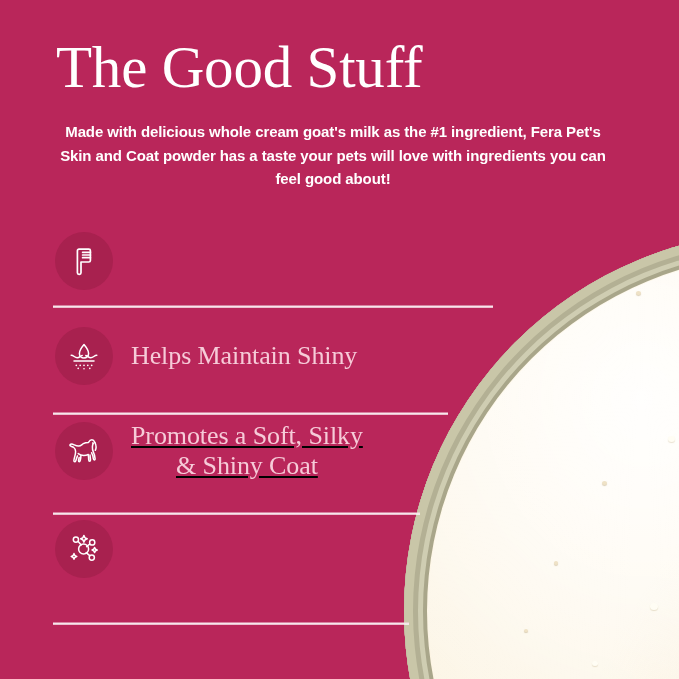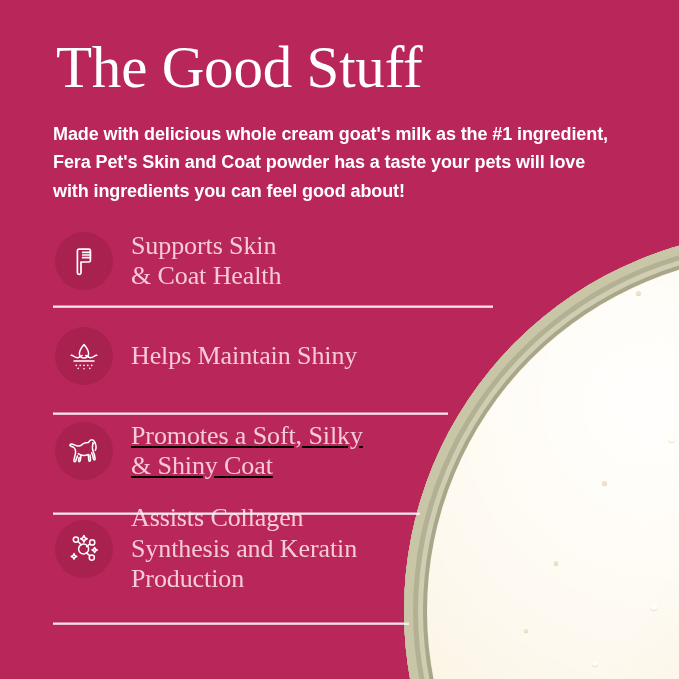--- a/index.html
+++ b/index.html
@@ -12,20 +12,21 @@
     overflow: hidden;
     font-family: "Liberation Sans", sans-serif;
   }
 
   #poster {
     position: relative;
     width: 679px;
     height: 679px;
     background: #b9265a;
     overflow: hidden;
+    text-align: center;
   }
 
   
   #bowl-art {
     position: absolute;
     left: 404px;
     top: 231px;
     width: 760px;
     height: 760px;
     border-radius: 50%;
@@ -73,21 +74,21 @@
     letter-spacing: -0.2px;
     white-space: nowrap;
   }
 
   #subhead {
     position: absolute;
     left: 53px;
     top: 120px;
     width: 560px;
     font-family: "Liberation Sans", sans-serif;
-    font-size: 18px;
+    font-size: 15px;
     font-weight: bold;
     line-height: 1.58;
     color: #ffffff;
     letter-spacing: -0.1px;
   }
 
   
   #benefits {
     position: absolute;
     left: 0;
@@ -166,24 +167,20 @@
     <div id="subhead">Made with delicious whole cream goat's milk as the #1 ingredient, Fera Pet's Skin and Coat powder has a taste your pets will love with ingredients you can feel good about!</div>
 
     <div id="benefits">
 
       <div class="benefit-row r1">
         <div class="icon-badge">
           <svg width="34" height="34" viewBox="0 0 34 34" fill="none" stroke="#ffffff" stroke-width="1.7" stroke-linecap="round" stroke-linejoin="round">
             <path d="M12.4 5.2 h9.4 a1.6 1.6 0 0 1 1.6 1.6 v9.6 a1.6 1.6 0 0 1 -1.6 1.6 h-7.8 v10.8 a1.6 1.6 0 0 1 -1.6 1.6 h-0.4 a1.6 1.6 0 0 1 -1.6 -1.6 V6.8 a1.6 1.6 0 0 1 1.6 -1.6 z"></path>
             <path d="M15.6 8.3 h7.8 M15.6 11.0 h7.8 M15.6 13.7 h7.8"></path>
           </svg>
-        </div>
-        <div class="benefit-text">
-          <span class="ln">Supports Skin</span>
-          <span class="ln">&amp; Coat Health</span>
         </div>
       </div>
 
       <div class="benefit-row r2">
         <div class="icon-badge">
           <svg width="36" height="36" viewBox="0 0 36 36" fill="none" stroke="#ffffff" stroke-width="1.5" stroke-linecap="round" stroke-linejoin="round">
             <path d="M18 6.5 c0 0 -4.6 5.6 -4.6 8.9 a4.6 4.6 0 0 0 9.2 0 C22.6 12.1 18 6.5 18 6.5 z"></path>
             <path d="M5.2 17.2 c2.6 0 3.4 2.6 6.0 2.6 c2.3 0 3.0 -2.0 5.0 -2.4"></path>
             <path d="M30.8 17.2 c-2.6 0 -3.4 2.6 -6.0 2.6 c-2.3 0 -3.0 -2.0 -5.0 -2.4"></path>
             <path d="M8.0 23.0 h20.0"></path>
@@ -226,25 +223,20 @@
             <path d="M13.2 11.5 L16.2 15.0 M24.6 14.2 L21.6 16.6 M24.4 25.4 L21.2 22.6"></path>
             <circle cx="18.6" cy="19.0" r="5.0"></circle>
             <circle cx="10.9" cy="9.6" r="2.6"></circle>
             <circle cx="27.2" cy="12.4" r="2.6"></circle>
             <circle cx="26.8" cy="27.6" r="2.6"></circle>
             <path d="M18.9 5.4 c0.4 2.2 1.2 3.0 3.3 3.4 c-2.1 0.4 -2.9 1.2 -3.3 3.4 c-0.4 -2.2 -1.2 -3.0 -3.3 -3.4 c2.1 -0.4 2.9 -1.2 3.3 -3.4 z"></path>
             <path d="M29.6 17.4 c0.3 1.7 0.9 2.3 2.6 2.6 c-1.7 0.3 -2.3 0.9 -2.6 2.6 c-0.3 -1.7 -0.9 -2.3 -2.6 -2.6 c1.7 -0.3 2.3 -0.9 2.6 -2.6 z"></path>
             <path d="M9.0 23.6 c0.3 1.8 1.0 2.5 2.8 2.8 c-1.8 0.3 -2.5 1.0 -2.8 2.8 c-0.3 -1.8 -1.0 -2.5 -2.8 -2.8 c1.8 -0.3 2.5 -1.0 2.8 -2.8 z"></path>
           </svg>
         </div>
-        <div class="benefit-text">
-          <span class="ln">Assists Collagen</span>
-          <span class="ln">Synthesis and Keratin</span>
-          <span class="ln">Production</span>
-        </div>
       </div>
 
     </div>
 
     <div class="divider d1"></div>
     <div class="divider d2"></div>
     <div class="divider d3"></div>
     <div class="divider d4"></div>
 
   </div>

